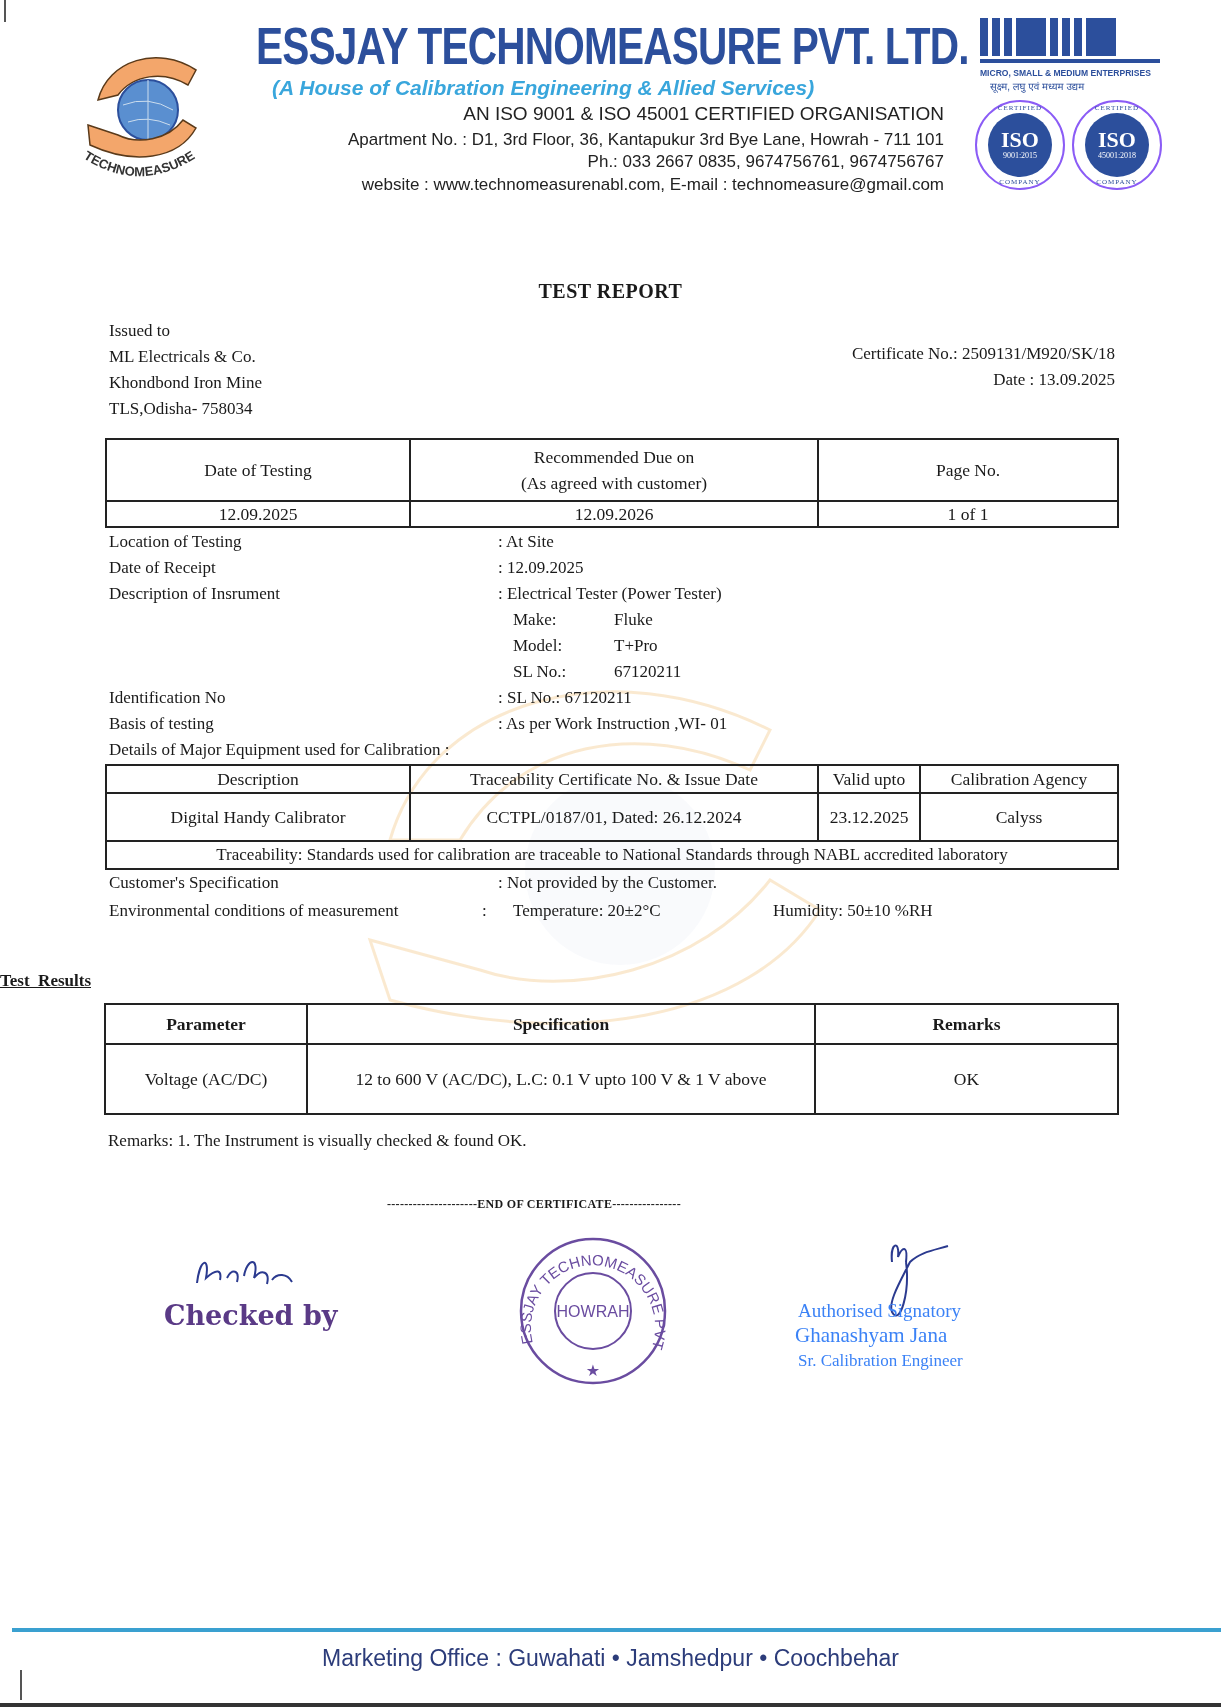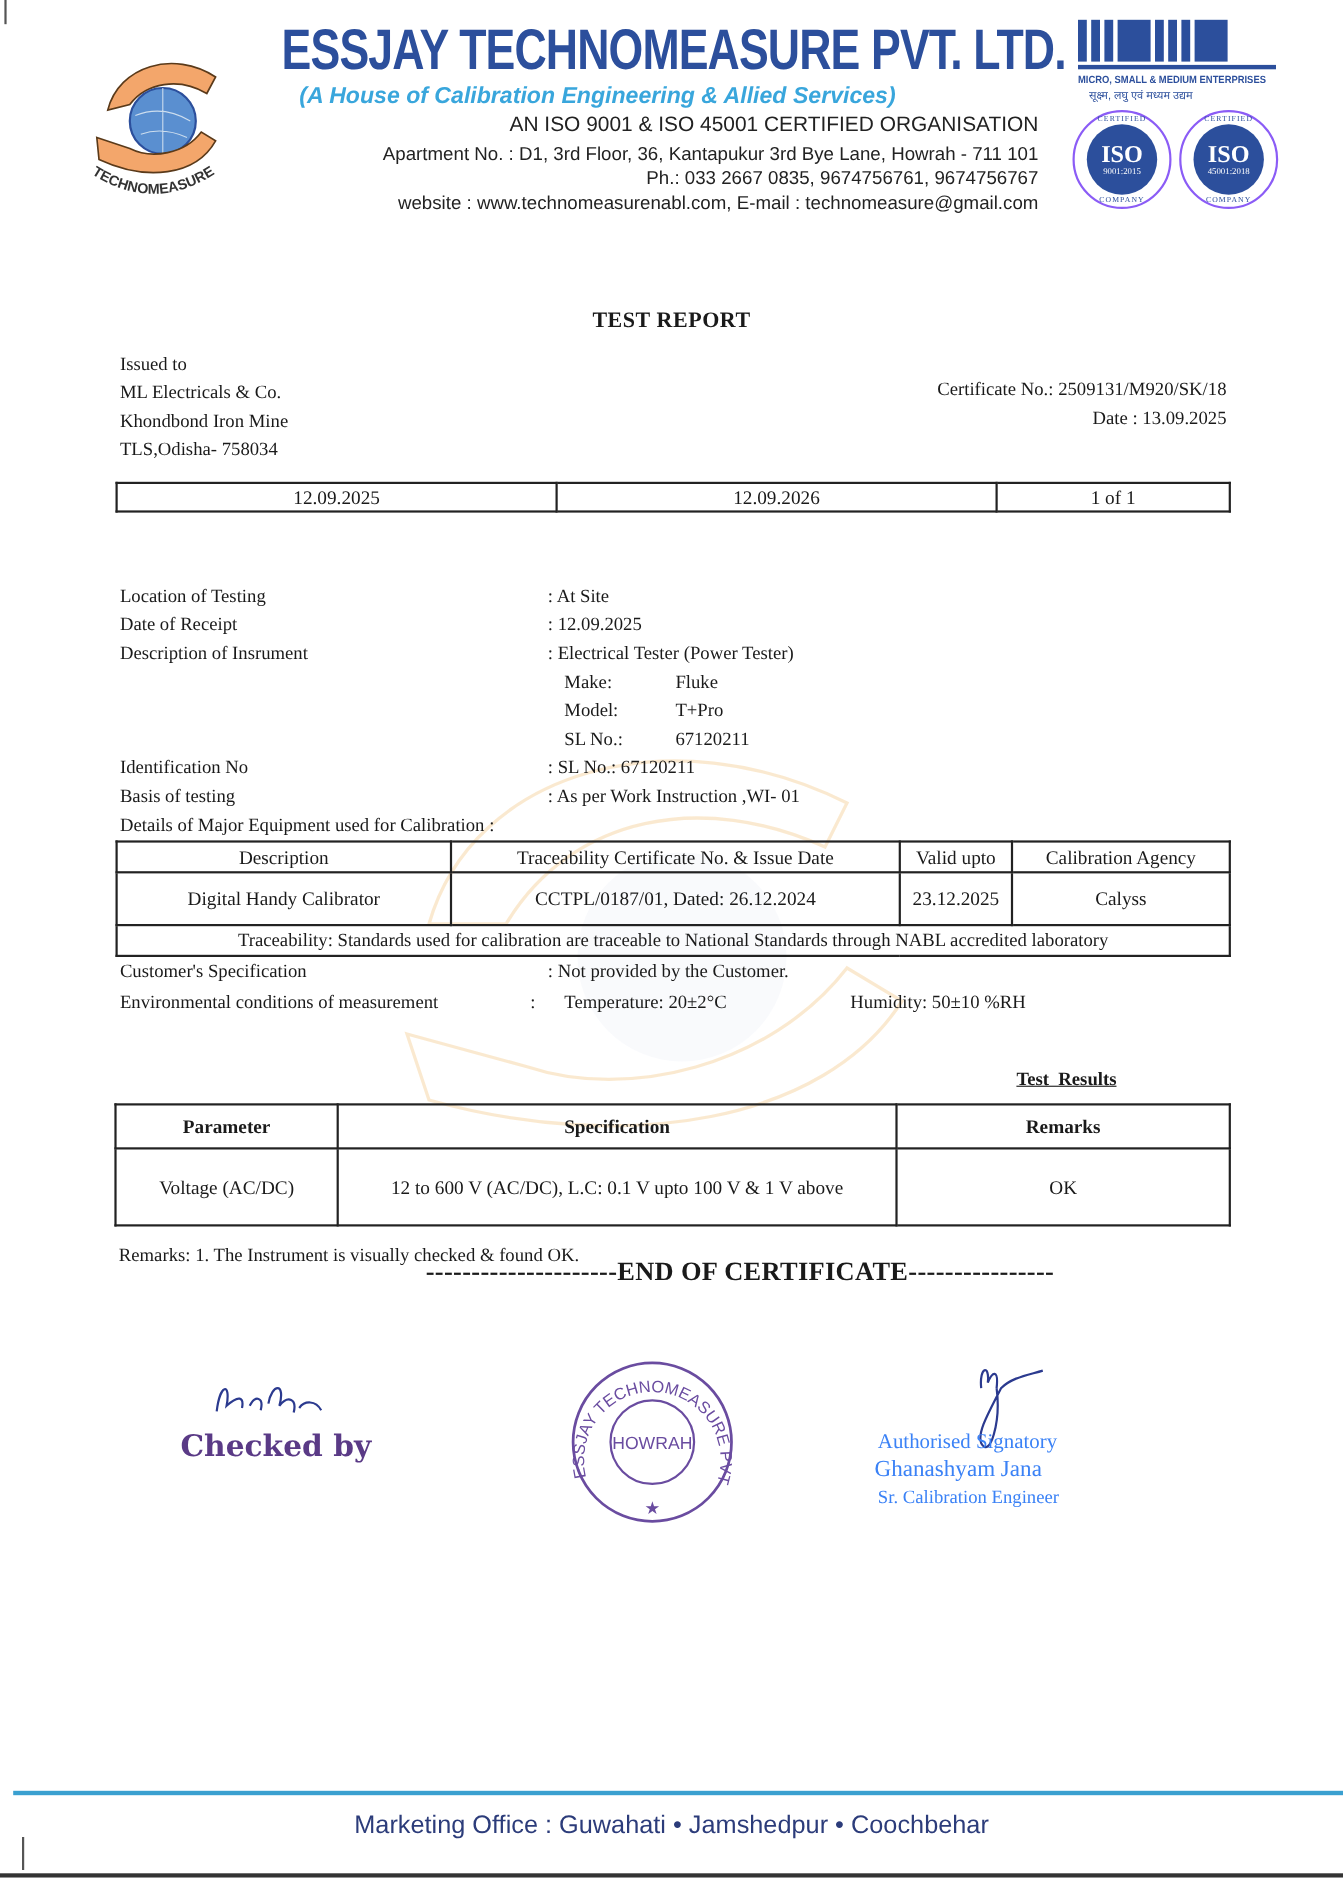--- a/index.html
+++ b/index.html
@@ -37,21 +37,21 @@
 
   table { border-collapse:collapse; position:absolute; font-family:"Liberation Serif", serif; font-size:17.5px; }
   td, th { border:2px solid #222; text-align:center; font-weight:normal; padding:0; }
 
   .kv-label { left:109px; }
   .kv-val { left:498px; }
 
   .watermark { left:350px; top:640px; width:560px; height:420px; opacity:0.35; }
 
   .underline { text-decoration:underline; }
-  .endcert { left:387px; top:1144px; font-size:24px; font-weight:bold; white-space:nowrap; letter-spacing:0.3px; }
+  .endcert { left:387px; top:1197px; font-size:12px; font-weight:bold; white-space:nowrap; letter-spacing:0.3px; }
 
   .stamp { left:513px; top:1233px; width:160px; height:156px; }
   .checked { left:164px; top:1300px; font-size:27px; font-weight:bold; color:#5a3a86; white-space:nowrap; font-family:"DejaVu Serif", serif; }
   .sig-left { left:192px; top:1248px; width:120px; height:50px; }
   .sig-right { left:880px; top:1232px; width:70px; height:95px; }
   .auth { left:798px; top:1300px; color:#3b82f6; white-space:nowrap; font-family:Liberation Serif, serif; }
 
   .footer-line { left:12px; top:1628px; width:1209px; height:4px; background:#3aa0d0; }
   .footer-text { left:0; width:1221px; top:1645px; text-align:center; font-family:"Liberation Sans", sans-serif;
                  font-size:23px; color:#2c3c7a; white-space:nowrap; }
@@ -122,20 +122,28 @@
 <div class="abs title">TEST REPORT</div>
 <div class="abs t17" style="left:109px;top:321px;">Issued to</div>
 <div class="abs t17" style="left:109px;top:347px;">ML Electricals &amp; Co.</div>
 <div class="abs t17" style="left:109px;top:373px;">Khondbond Iron Mine</div>
 <div class="abs t17" style="left:109px;top:399px;">TLS,Odisha- 758034</div>
 <div class="abs t17" style="right:106px;top:344px;text-align:right;">Certificate No.: 2509131/M920/SK/18</div>
 <div class="abs t17" style="right:106px;top:370px;text-align:right;">Date : 13.09.2025</div>
 
 <table style="left:105px;top:438px;width:1014px;">
   <tbody>
+      <tr style="height:62px;">
+    <td style="width:302px;">Date of Testing</td>
+    <td style="width:406px;line-height:26px;">
+      <div>Recommended Due on</div>
+      <div>(As agreed with customer)</div>
+    </td>
+    <td>Page No.</td>
+  </tr>
   <tr style="height:26px;">
     <td>12.09.2025</td>
     <td>12.09.2026</td>
     <td>1 of 1</td>
   </tr>
 </tbody>
   </table>
 
 <div class="abs t17 kv-label" style="top:532px;">Location of Testing</div>
 <div class="abs t17 kv-val" style="top:532px;">: At Site</div>
@@ -177,21 +185,21 @@
 </tbody>
   </table>
 
 <div class="abs t17 kv-label" style="top:873px;">Customer's Specification</div>
 <div class="abs t17" style="left:498px;top:873px;">: Not provided by the Customer.</div>
 <div class="abs t17 kv-label" style="top:901px;">Environmental conditions of measurement</div>
 <div class="abs t17" style="left:482px;top:901px;">:</div>
 <div class="abs t17" style="left:513px;top:901px;">Temperature: 20±2°C</div>
 <div class="abs t17" style="left:773px;top:901px;">Humidity: 50±10 %RH</div>
 
-<div class="abs t17 underline" style="left:0;width:1015px;text-align:right;top:971px;font-weight:bold;white-space:pre;">Test  Results</div>
+<div class="abs t17 underline" style="left:0;width:1015px;text-align:left;top:971px;font-weight:bold;white-space:pre;">Test  Results</div>
 <table style="left:104px;top:1003px;width:1015px;">
   <tbody>
       <tr style="height:40px;font-weight:bold;">
     <td style="width:200px;font-weight:bold;">Parameter</td>
     <td style="width:506px;font-weight:bold;">Specification</td>
     <td style="font-weight:bold;">Remarks</td>
   </tr>
   <tr style="height:70px;">
     <td>Voltage (AC/DC)</td>
     <td>12 to 600 V (AC/DC), L.C: 0.1 V upto 100 V &amp; 1 V above</td>

